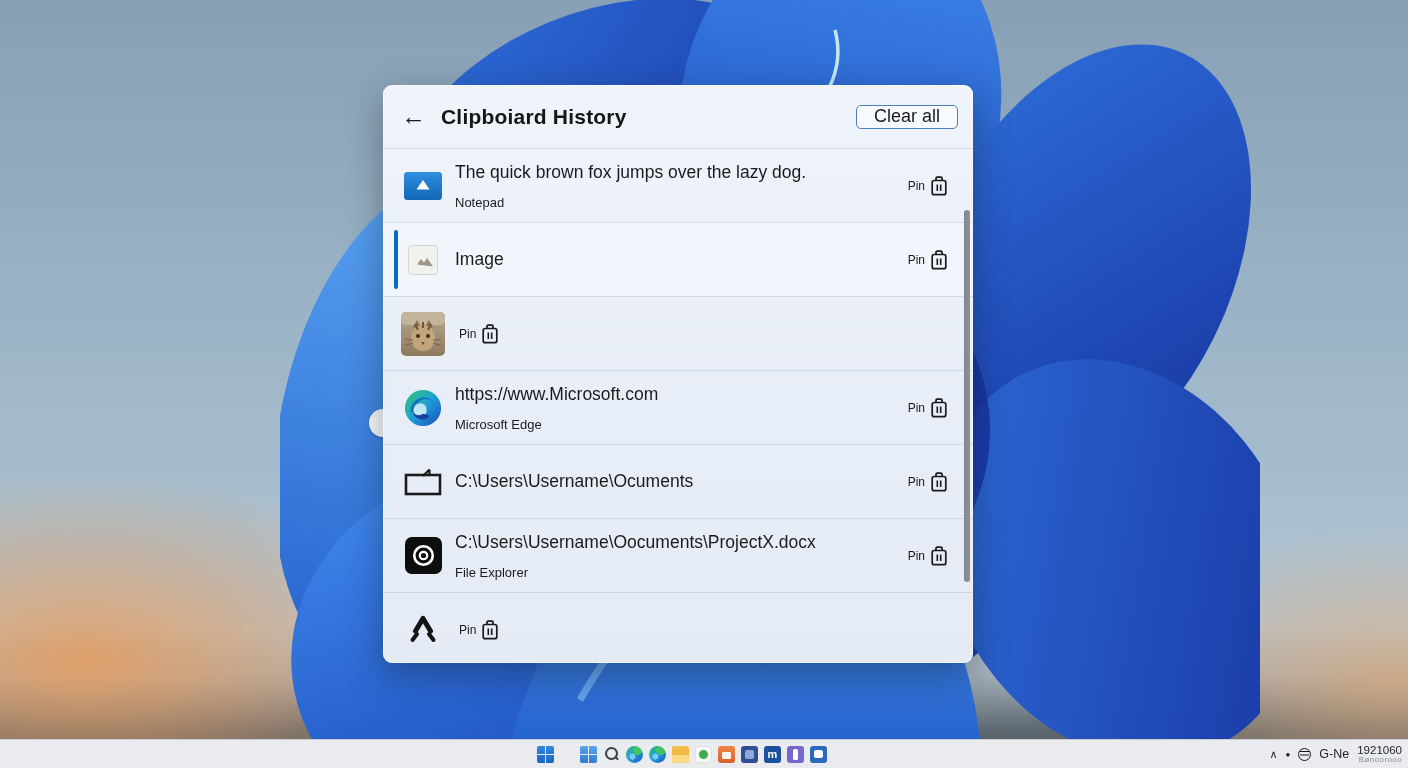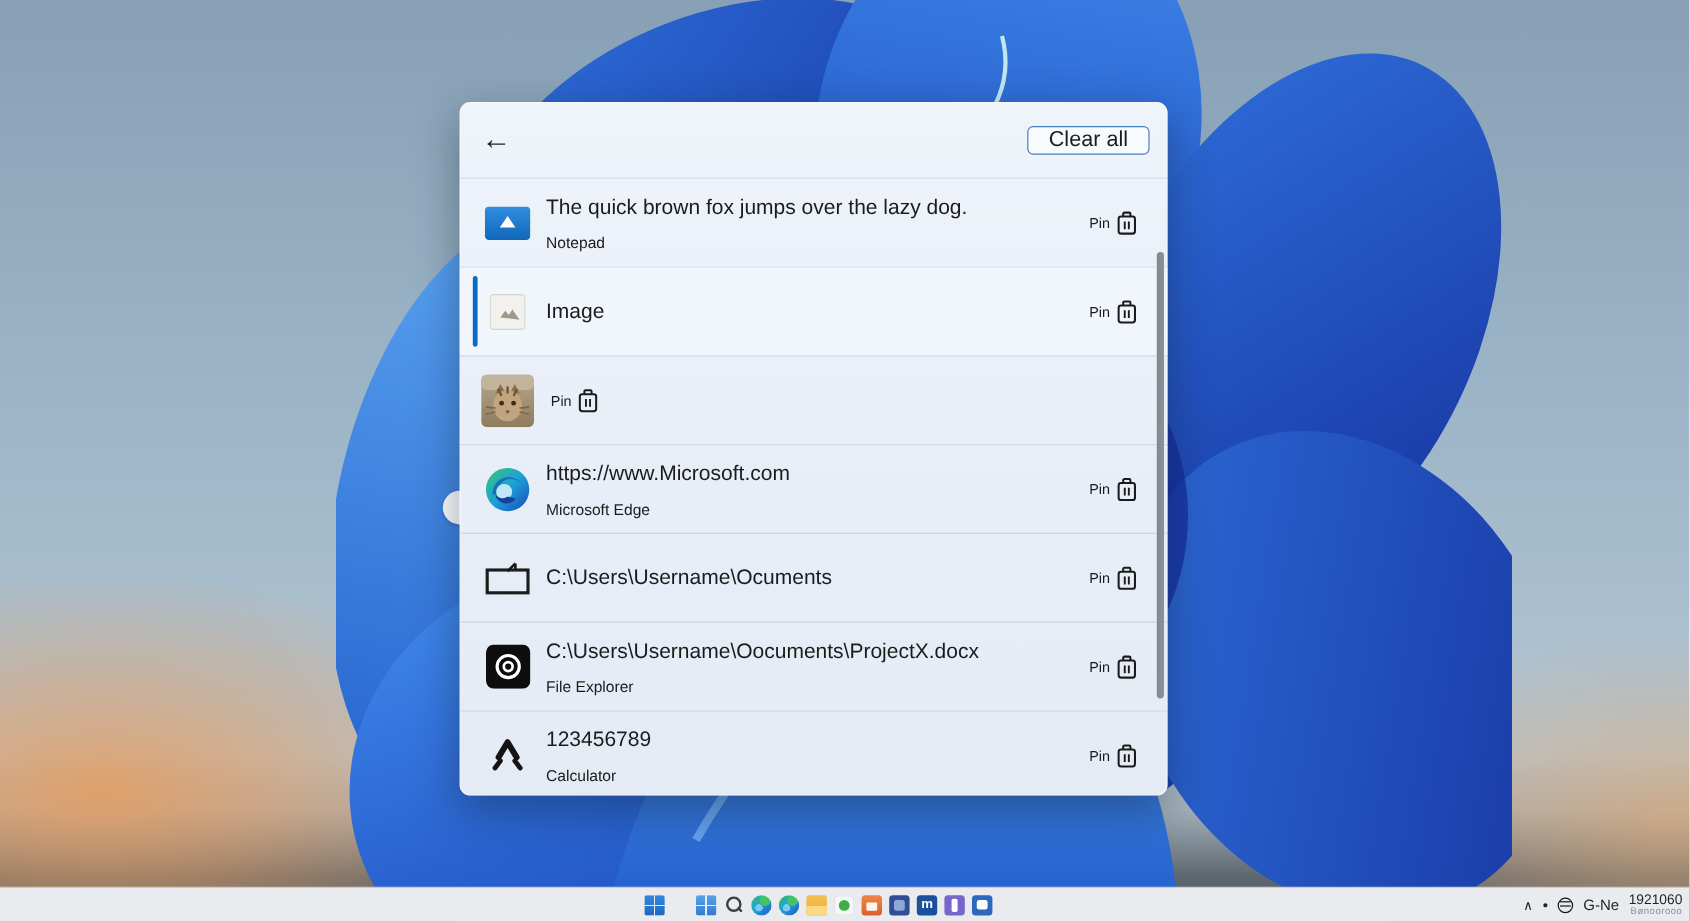--- a/index.html
+++ b/index.html
@@ -129,20 +129,21 @@
     <ellipse cx="500" cy="430" rx="210" ry="200" fill="#142e9c" opacity="0.75"></ellipse>
     <path d="M300 700 C 380 560 480 520 560 560" stroke="#7fbdf6" stroke-width="7" fill="none" opacity="0.65"></path>
     <path d="M555 30 q 8 30 -6 58" stroke="#c2e7f0" stroke-width="3.5" fill="none"></path>
   </svg>
 
   <div class="notch"></div>
 
   <div class="panel">
     <div class="hdr">
       <button class="back">←</button>
+      <div class="ptitle">Clipboiard History</div>
       <button class="clearall">Clear all</button>
     </div>
     <div class="list" id="list">
         <div class="row">
     <span class="icon-box">
             <svg width="38" height="28" viewBox="0 0 38 28">
               <defs>
                 <linearGradient id="nb" x1="0" y1="0" x2="0" y2="1">
                   <stop offset="0" stop-color="#2f8fdf"></stop>
                   <stop offset="1" stop-color="#1266b8"></stop>
@@ -286,24 +287,20 @@
     </button>
   </div>
         <div class="row">
     <span class="icon-box">
             <svg width="40" height="36" viewBox="0 0 40 36">
               <path d="M12.5 19 L20 6.5 L27.5 19" fill="none" stroke="#141414" stroke-width="5" stroke-linecap="round" stroke-linejoin="round"></path>
               <path d="M9.5 28 l4.5-6" stroke="#141414" stroke-width="4" stroke-linecap="round"></path>
               <path d="M30.5 28 l-4.5-6" stroke="#141414" stroke-width="4" stroke-linecap="round"></path>
             </svg>
           </span>
-    <div class="texts">
-      <div class="t1">123456789</div>
-      <div class="t2">Calculator</div>
-    </div>
     <button class="pin">Pin</button>
     <button class="trash">
       <svg width="20" height="22" viewBox="0 0 20 22">
         <path d="M7 5.5 V3.2 a1 1 0 0 1 1-1 h4 a1 1 0 0 1 1 1 V5.5" fill="none" stroke="#1b1b1b" stroke-width="1.7"></path>
         <rect x="3.2" y="5.5" width="13.6" height="14.2" rx="2" fill="none" stroke="#1b1b1b" stroke-width="1.7"></rect>
         <path d="M8.3 9.5 v6.5 M11.7 9.5 v6.5" stroke="#1b1b1b" stroke-width="1.6"></path>
       </svg>
     </button>
   </div>
       </div>

